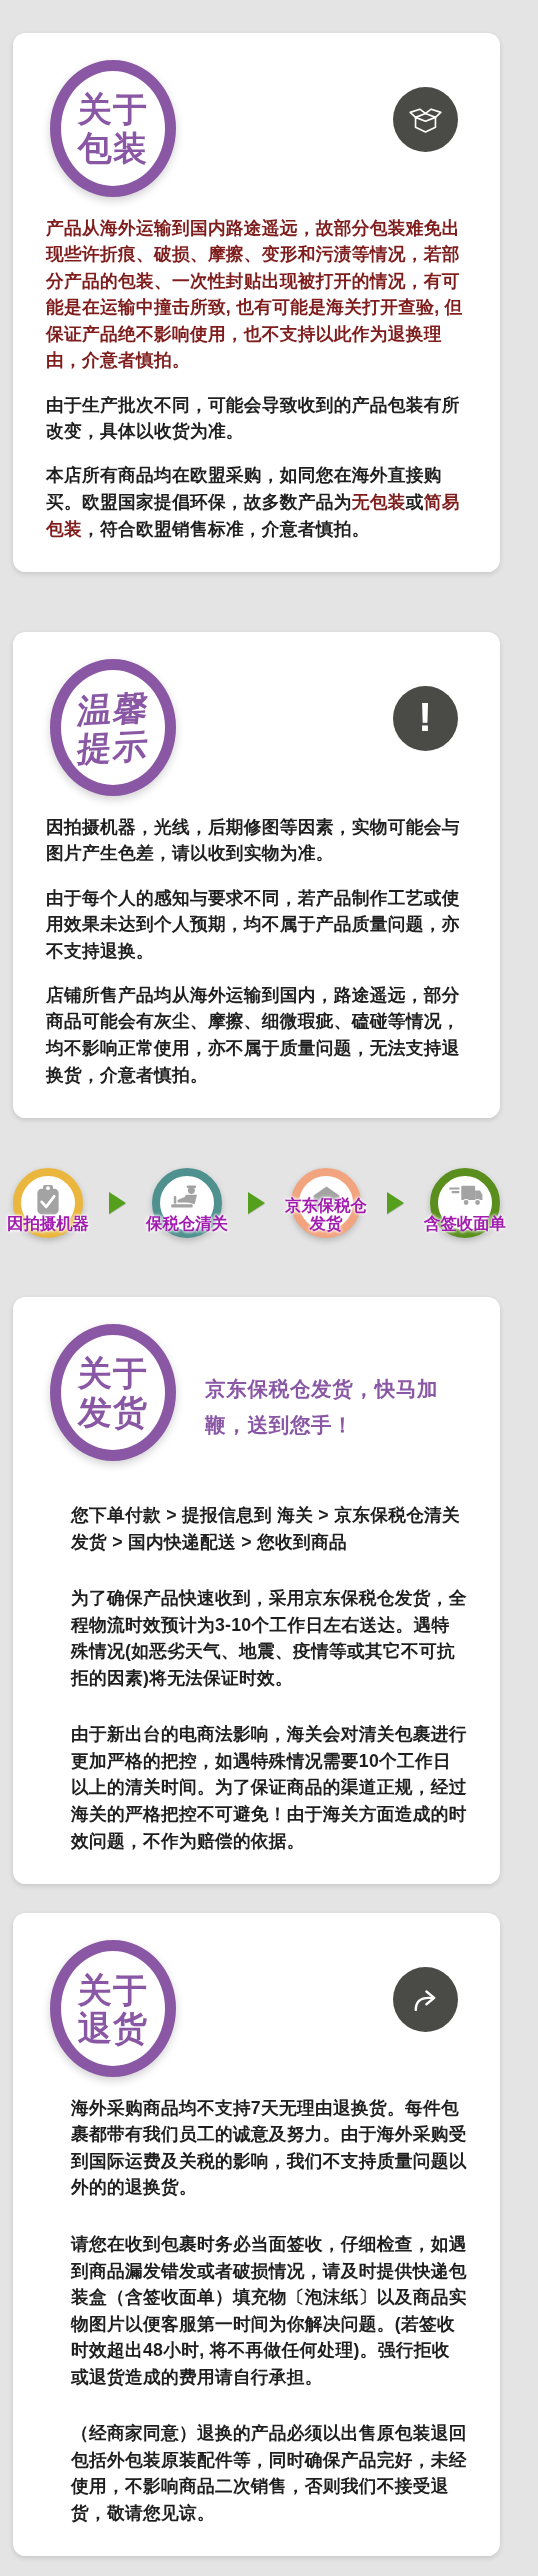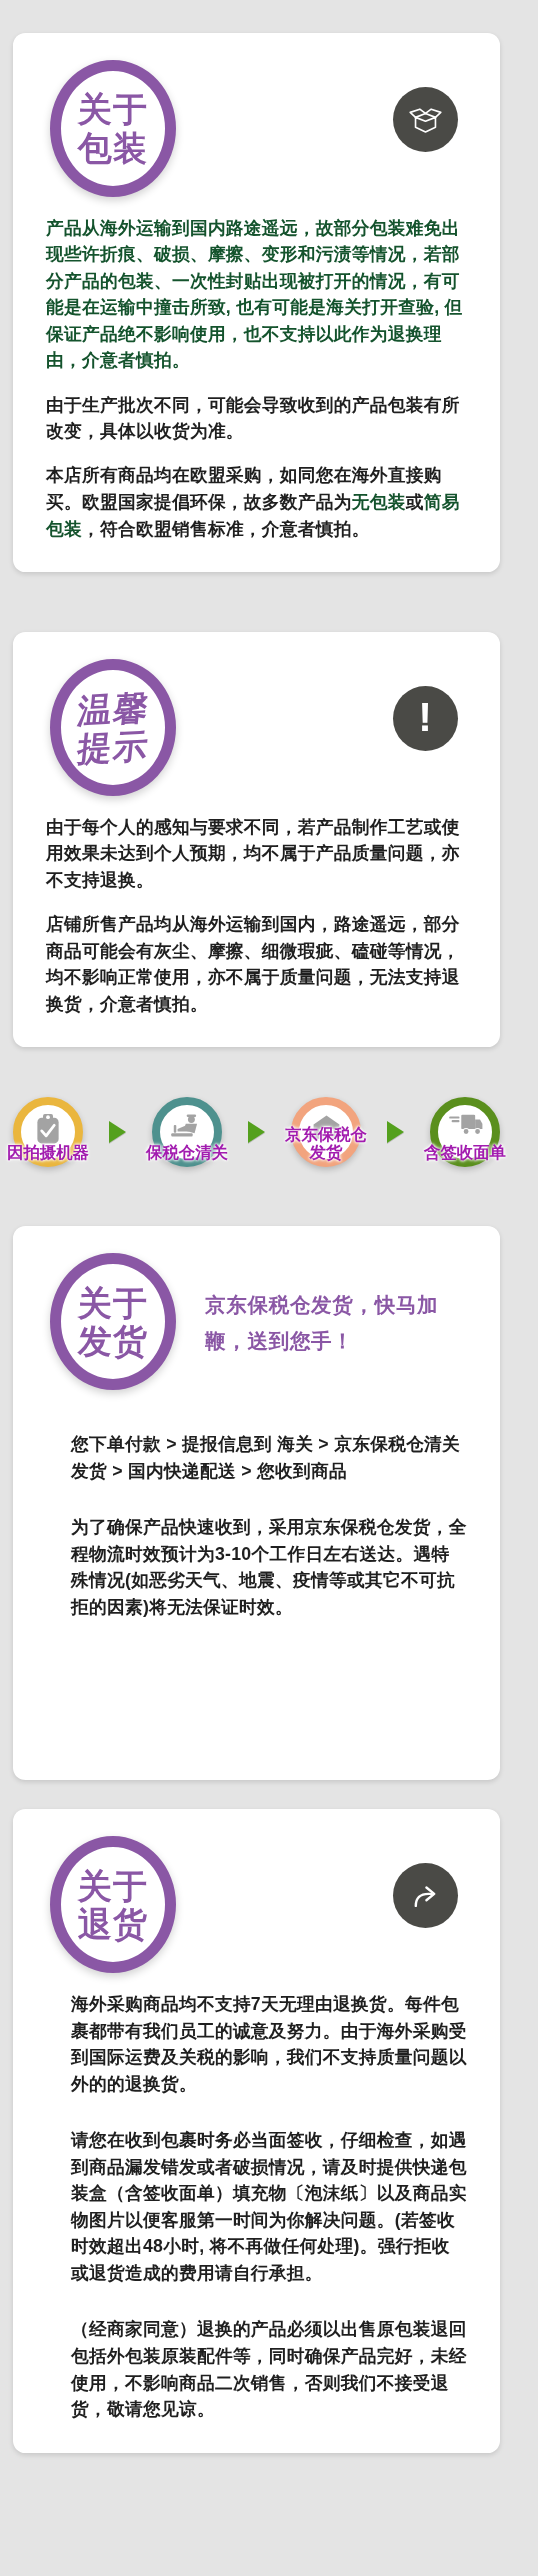--- a/index.html
+++ b/index.html
@@ -38,28 +38,28 @@
     margin-top:27px; margin-right:9.5px; flex:0 0 auto;
   }
   .excl{ color:#fff; font-size:41px; font-weight:900; line-height:1; margin-top:-2.7px;}
 
   .paras p{
     margin:0 0 17.7px 0; font-size:17.7px; line-height:1.5; font-weight:700;
     color:#1f1f1f; letter-spacing:0.3px;
   }
   .paras.loose p{ margin-bottom:30px;margin-left:25px; }
   .paras p:last-child{ margin-bottom:0; }
-  .c-red{ color:#14532d; }
+  .c-red{ color:#7f1d1d; }
   .c-dark{ color:#1f1f1f; }
   .p-strong{ font-weight:800; }
 
   
   .head-ship{ margin-bottom:41px; }
   .ship-headline{
-    flex:1; margin-left:29px; margin-top:34px;
+    flex:1; margin-left:29px; margin-top:47px;
     color:#8a57a5; font-size:20.5px; font-weight:800; line-height:1.75;
     max-width:293px; letter-spacing:0.7px;
   }
 
   
   .steps{
     width:487px; margin:50px auto 59px auto;
     display:flex; align-items:center; justify-content:space-between;
   }
   .step{ position:relative; width:70px; height:70px; flex:0 0 auto;}
@@ -123,20 +123,21 @@
     <div class="card-head">
       <div class="badge tilt">
         <span class="bl">温馨</span>
         <span class="bl">提示</span>
       </div>
       <div class="icon-circle">
         <span class="excl">!</span>
       </div>
     </div>
     <div class="paras">
+        <p><span class="c-dark">因拍摄机器，光线，后期修图等因素，实物可能会与图片产生色差，请以收到实物为准。</span></p>
         <p><span class="c-dark">由于每个人的感知与要求不同，若产品制作工艺或使用效果未达到个人预期，均不属于产品质量问题，亦不支持退换。</span></p>
         <p><span class="c-dark">店铺所售产品均从海外运输到国内，路途遥远，部分商品可能会有灰尘、摩擦、细微瑕疵、磕碰等情况，均不影响正常使用，亦不属于质量问题，无法支持退换货，介意者慎拍。</span></p>
       </div>
   </section>
 
   <div class="steps">
     <div class="step">
       <div class="step-ring" style="border-color:#eab63e">
         <svg class="step-icon" width="30" height="34" viewBox="0 0 48 54">
           <rect x="7" y="9" width="34" height="41" rx="7" fill="#a3a3a3"></rect>
@@ -194,20 +195,21 @@
     <div class="card-head head-ship">
       <div class="badge">
         <span class="bl">关于</span>
         <span class="bl">发货</span>
       </div>
       <div class="ship-headline">京东保税仓发货，快马加鞭，送到您手！</div>
     </div>
     <div class="paras loose">
         <p class="p-strong"><span class="c-dark">您下单付款 &gt; 提报信息到 海关 &gt; 京东保税仓清关发货 &gt; 国内快递配送 &gt; 您收到商品</span></p>
         <p><span class="c-dark">为了确保产品快速收到，采用京东保税仓发货，全程物流时效预计为3-10个工作日左右送达。遇特殊情况(如恶劣天气、地震、疫情等或其它不可抗拒的因素)将无法保证时效。</span></p>
+        <p><span class="c-dark">由于新出台的电商法影响，海关会对清关包裹进行更加严格的把控，如遇特殊情况需要10个工作日以上的清关时间。为了保证商品的渠道正规，经过海关的严格把控不可避免！由于海关方面造成的时效问题，不作为赔偿的依据。</span></p>
       </div>
   </section>
 
   <section class="card h-ret gap-c">
     <div class="card-head">
       <div class="badge">
         <span class="bl">关于</span>
         <span class="bl">退货</span>
       </div>
       <div class="icon-circle">

